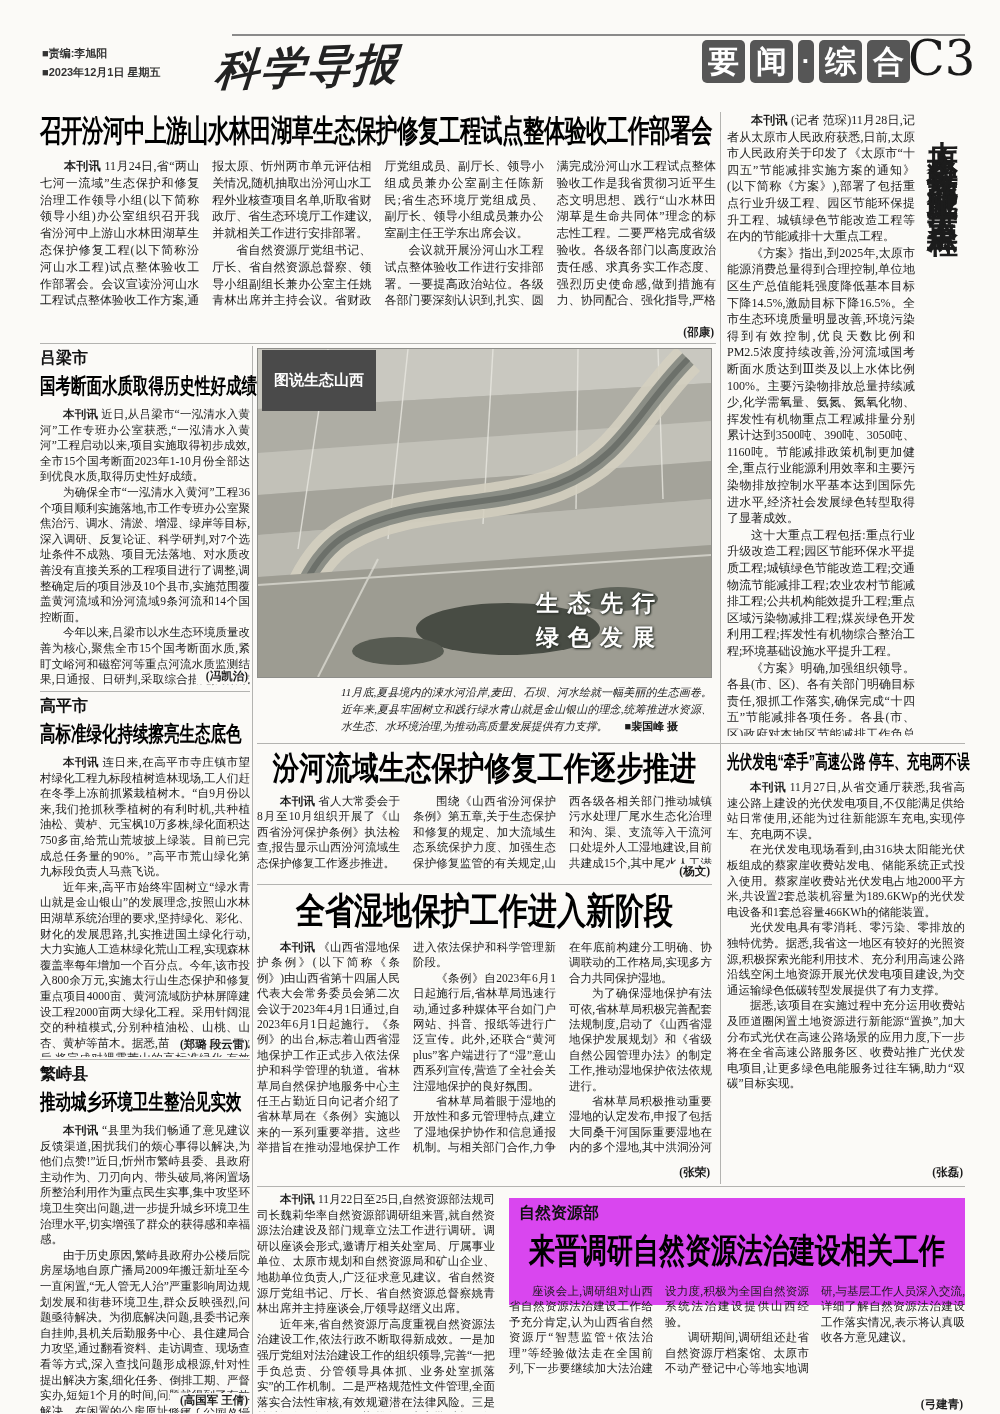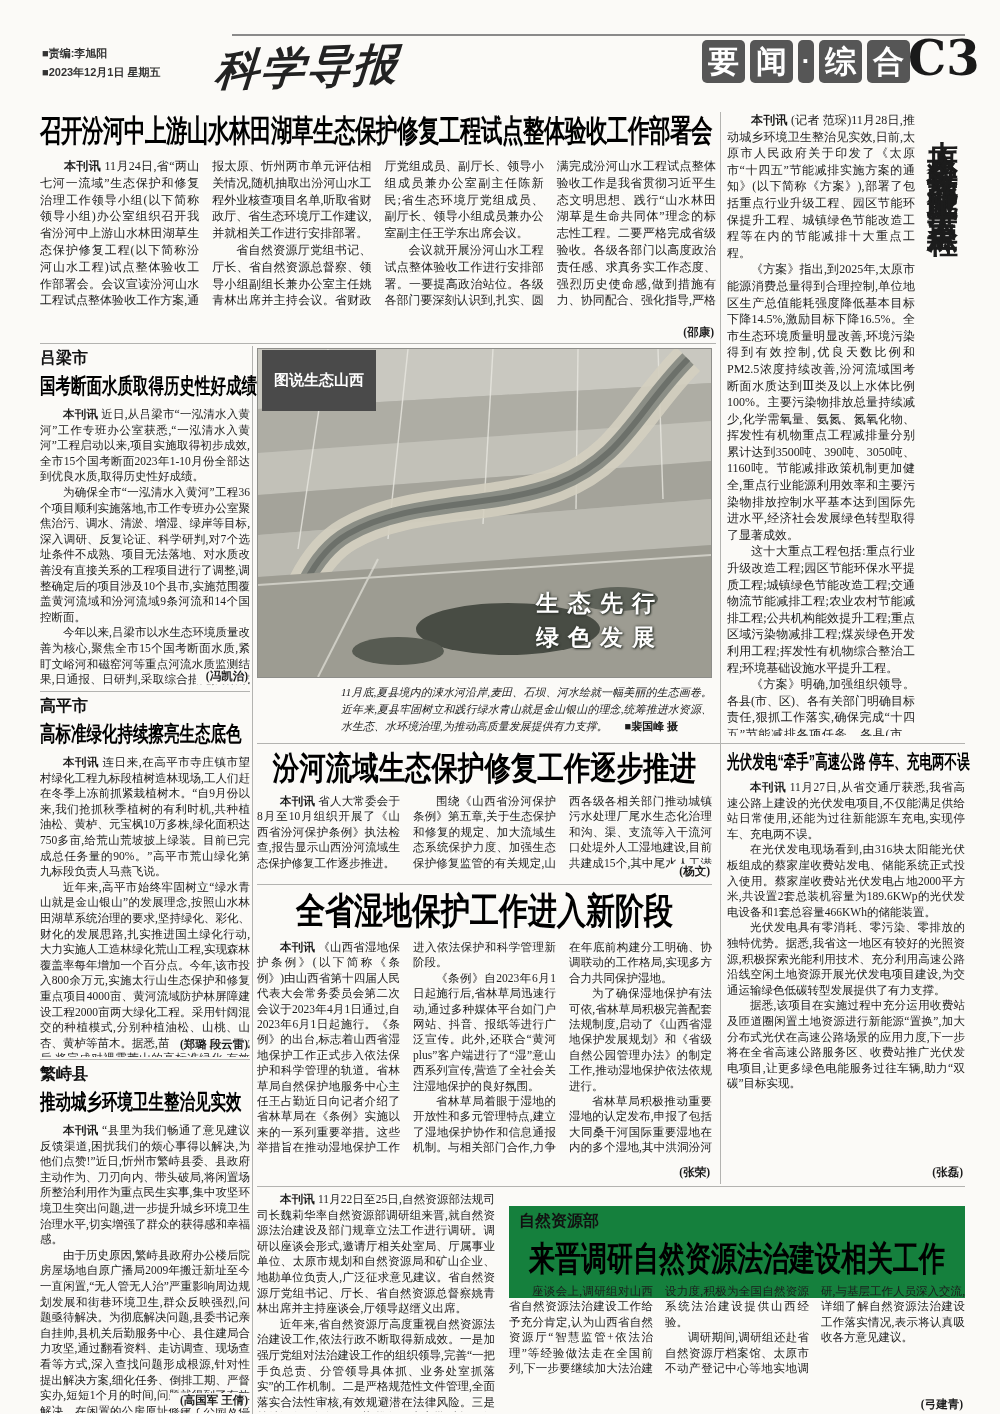--- a/index.html
+++ b/index.html
@@ -9,21 +9,21 @@
   .top-rule{position:absolute;top:34px;left:232px;width:733px;border-top:2px solid #8a8a8a;}
   .ed-block{position:absolute;left:42px;top:44px;width:170px;font-family:"Liberation Sans",sans-serif;
             font-size:11px;line-height:19px;color:#333;font-weight:bold;}
   .masthead{position:absolute;left:215px;top:38px;font-size:44px;font-weight:900;font-style:italic;
             font-family:"DejaVu Serif",serif;transform:rotate(-2deg) skewX(-6deg);color:#222;letter-spacing:2px;}
   .section-boxes{position:absolute;left:702px;top:40px;display:flex;gap:5px;align-items:center;}
   .sec-box{width:43px;height:43px;background:#565656;color:#fff;border-radius:5px;
            font-family:"Liberation Sans",sans-serif;font-weight:bold;font-size:31px;
            display:flex;align-items:center;justify-content:center;}
   .sec-box.dot{width:16px;background:#565656;font-size:26px;}
-  .pageno{position:absolute;left:908px;top:30px;font-size:48px;font-weight:bold;
+  .pageno{position:absolute;left:908px;top:30px;font-size:48px;font-weight:normal;
           font-family:"DejaVu Serif",serif;color:#1a1a1a;}
   
   .divider{position:absolute;background:#b3b3b0;}
   
   .art{position:absolute;}
   .kicker{font-family:"Liberation Sans",sans-serif;font-weight:bold;font-size:17px;color:#111;}
   .headline{font-family:"Liberation Sans",sans-serif;font-weight:900;color:#000;margin:0;white-space:nowrap;}
   .body{text-align:justify;overflow:hidden;}
   .body p{margin:0;text-indent:2em;}
   .lede{font-weight:bold;font-family:"Liberation Sans",sans-serif;}
@@ -75,21 +75,21 @@
   
   .a-pv{left:727px;top:748px;width:238px;height:434px;}
   .h-pv{font-size:12.6px;line-height:18px;transform:scale(1,1.5);transform-origin:left top;
         height:24px;margin-bottom:8px;}
   .a-pv .body{height:396px;font-size:11.5px;line-height:15.6px;}
   
   .a-ministry{left:257px;top:1190px;width:708px;height:224px;}
   .m-col1{position:absolute;left:0;top:2px;width:238px;height:220px;font-size:11.5px;line-height:15.6px;
           text-align:justify;overflow:hidden;}
   .m-col1 p{margin:0;text-indent:2em;}
-  .m-head{position:absolute;left:252px;top:16px;width:456px;height:92px;background:#15803d;}
+  .m-head{position:absolute;left:252px;top:8px;width:456px;height:107px;background:#d946ef;}
   .m-head .kicker{position:absolute;left:10px;top:5px;font-size:16px;}
   .h-min{position:absolute;left:0;top:30px;width:456px;font-size:26px;line-height:34px;
          transform:scale(1,1.3);transform-origin:center top;text-align:center;}
   .m-body{position:absolute;left:252px;top:94px;width:456px;height:128px;column-count:3;column-gap:12px;
           font-size:11.5px;line-height:15.4px;text-align:justify;overflow:hidden;}
   .m-body p{margin:0;text-indent:2em;}
 </style>
 </head>
 <body>
 
@@ -123,21 +123,21 @@
     <p><strong class="lede">本刊讯</strong> <span>11月24日,省“两山七河一流域”生态保护和修复治理工作领导小组(以下简称领导小组)办公室组织召开我省汾河中上游山水林田湖草生态保护修复工程(以下简称汾河山水工程)试点整体验收工作部署会。会议宣读汾河山水工程试点整体验收工作方案,通报太原、忻州两市单元评估相关情况,随机抽取出汾河山水工程外业核查项目名单,听取省财政厅、省生态环境厅工作建议,并就相关工作进行安排部署。</span></p>
     <p>省自然资源厅党组书记、厅长、省自然资源总督察、领导小组副组长兼办公室主任姚青林出席并主持会议。省财政厅党组成员、副厅长、领导小组成员兼办公室副主任陈新民;省生态环境厅党组成员、副厅长、领导小组成员兼办公室副主任王学东出席会议。</p>
     <p>会议就开展汾河山水工程试点整体验收工作进行安排部署。一要提高政治站位。各级各部门要深刻认识到,扎实、圆满完成汾河山水工程试点整体验收工作是我省贯彻习近平生态文明思想、践行“山水林田湖草是生命共同体”理念的标志性工程。二要严格完成省级验收。各级各部门以高度政治责任感、求真务实工作态度、强烈历史使命感,做到措施有力、协同配合、强化指导,严格按照时间节点完成省级验收,把汾河山水项目建成全国生态修复的样板工程。三要打好汾河山水工程“收官战”。要以此次验收为契机,明确方向、勇于担当、踔厉奋发,扎实打好“收官战”,为后续吕梁山山水工程及全省生态保护修复项目实施积累宝贵经验、奠定坚实基础,为我省高质量发展提供良好生态支撑。</p>
 
   </div>
   <div class="byline">(邵康)</div>
 </section>
 
 <section class="art a-taiyuan">
   <div class="body">
-    <p><strong class="lede">本刊讯</strong> <span>(记者 范琛)11月28日,推动城乡环境卫生整治见实效,日前,太原市人民政府关于印发了《太原市“十四五”节能减排实施方案的通知》(以下简称《方案》),部署了包括重点行业升级工程、园区节能环保提升工程、城镇绿色节能改造工程等在内的节能减排十大重点工程。</span></p>
+    <p><strong class="lede">本刊讯</strong> <span>(记者 范琛)11月28日,记者从太原市人民政府获悉,日前,太原市人民政府关于印发了《太原市“十四五”节能减排实施方案的通知》(以下简称《方案》),部署了包括重点行业升级工程、园区节能环保提升工程、城镇绿色节能改造工程等在内的节能减排十大重点工程。</span></p>
     <p>《方案》指出,到2025年,太原市能源消费总量得到合理控制,单位地区生产总值能耗强度降低基本目标下降14.5%,激励目标下降16.5%。全市生态环境质量明显改善,环境污染得到有效控制,优良天数比例和PM2.5浓度持续改善,汾河流域国考断面水质达到Ⅲ类及以上水体比例100%。主要污染物排放总量持续减少,化学需氧量、氨氮、氮氧化物、挥发性有机物重点工程减排量分别累计达到3500吨、390吨、3050吨、1160吨。节能减排政策机制更加健全,重点行业能源利用效率和主要污染物排放控制水平基本达到国际先进水平,经济社会发展绿色转型取得了显著成效。</p>
     <p>这十大重点工程包括:重点行业升级改造工程;园区节能环保水平提质工程;城镇绿色节能改造工程;交通物流节能减排工程;农业农村节能减排工程;公共机构能效提升工程;重点区域污染物减排工程;煤炭绿色开发利用工程;挥发性有机物综合整治工程;环境基础设施水平提升工程。</p>
     <p>《方案》明确,加强组织领导。各县(市、区)、各有关部门明确目标责任,狠抓工作落实,确保完成“十四五”节能减排各项任务。各县(市、区)政府对本地区节能减排工作负总责,主要负责人是第一责任人。太原市发展改革委、太原市能源局、太原市生态环境局加强统筹协调,做好工作指导,推动任务有序有效落实。</p>
 
   </div>
   <div class="vhead">太原市将实施节能减排十大重点工程</div>
 </section>
 
 <section class="art small-art a-luliang">
   <div class="kicker">吕梁市</div>

